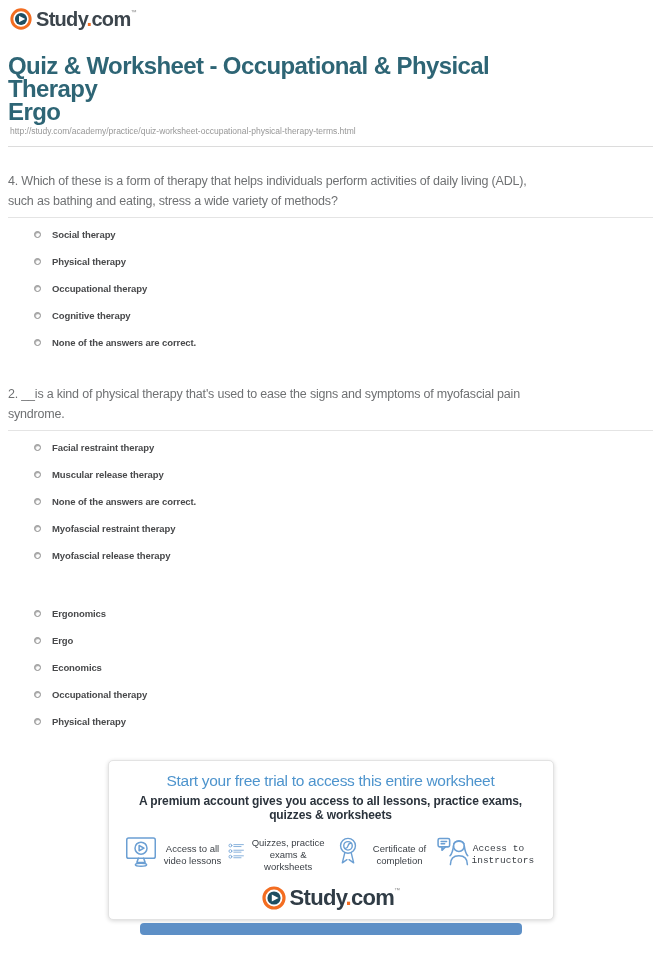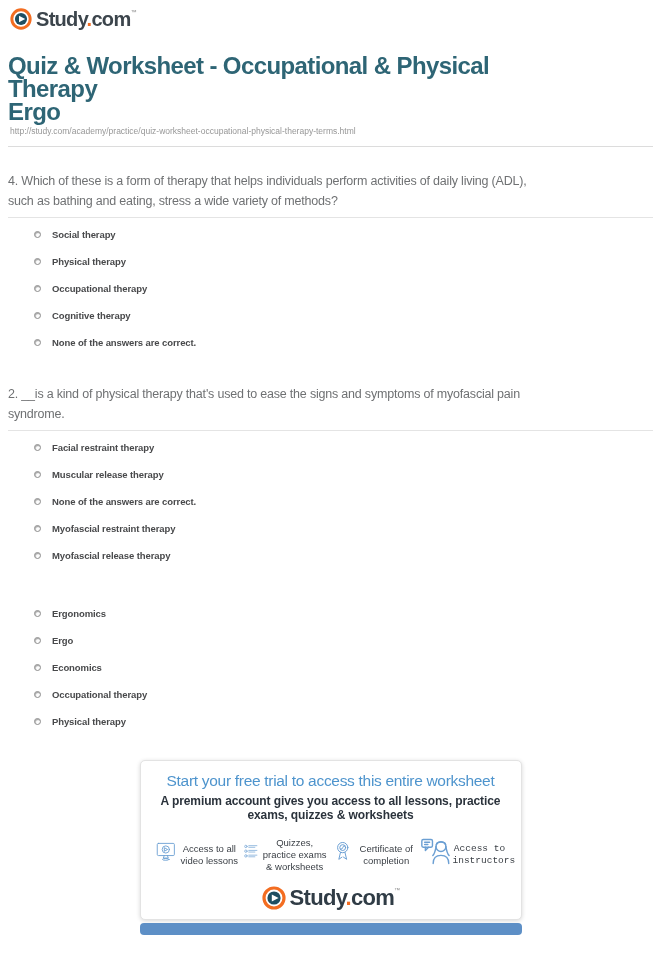--- a/index.html
+++ b/index.html
@@ -41,21 +41,21 @@
   .option { display: flex; align-items: center; height: 27px; cursor: pointer; }
   .radio {
     width: 7px; height: 7px; flex: none; margin-right: 11px;
     border: 1px solid #8d8d8d; border-radius: 50%; background: #fdfdfd;
     box-shadow: inset 0.5px 1px 1px rgba(0,0,0,0.38);
   }
   .opt-label { font-size: 9.5px; font-weight: bold; color: #48494b; letter-spacing: -0.1px; }
 
   
   .promo-card {
-    width: 382px; margin: 25px auto 0 auto; padding: 11px 10px 8px 10px;
+    width: 446px; margin: 25px auto 0 auto; padding: 11px 10px 8px 10px;
     background: #fff; border: 1px solid #e3e3e3; border-radius: 5px;
     box-shadow: 0 1px 4px rgba(0,0,0,0.16); text-align: center;
   }
   .promo-heading {
     margin: 0; font-size: 15.5px; font-weight: normal; letter-spacing: -0.3px;
     color: #4e94cd;
   }
   .promo-sub {
     margin: 4px 0 11px 0; font-size: 12px; font-weight: bold;
     color: #2b333c; letter-spacing: -0.1px;

